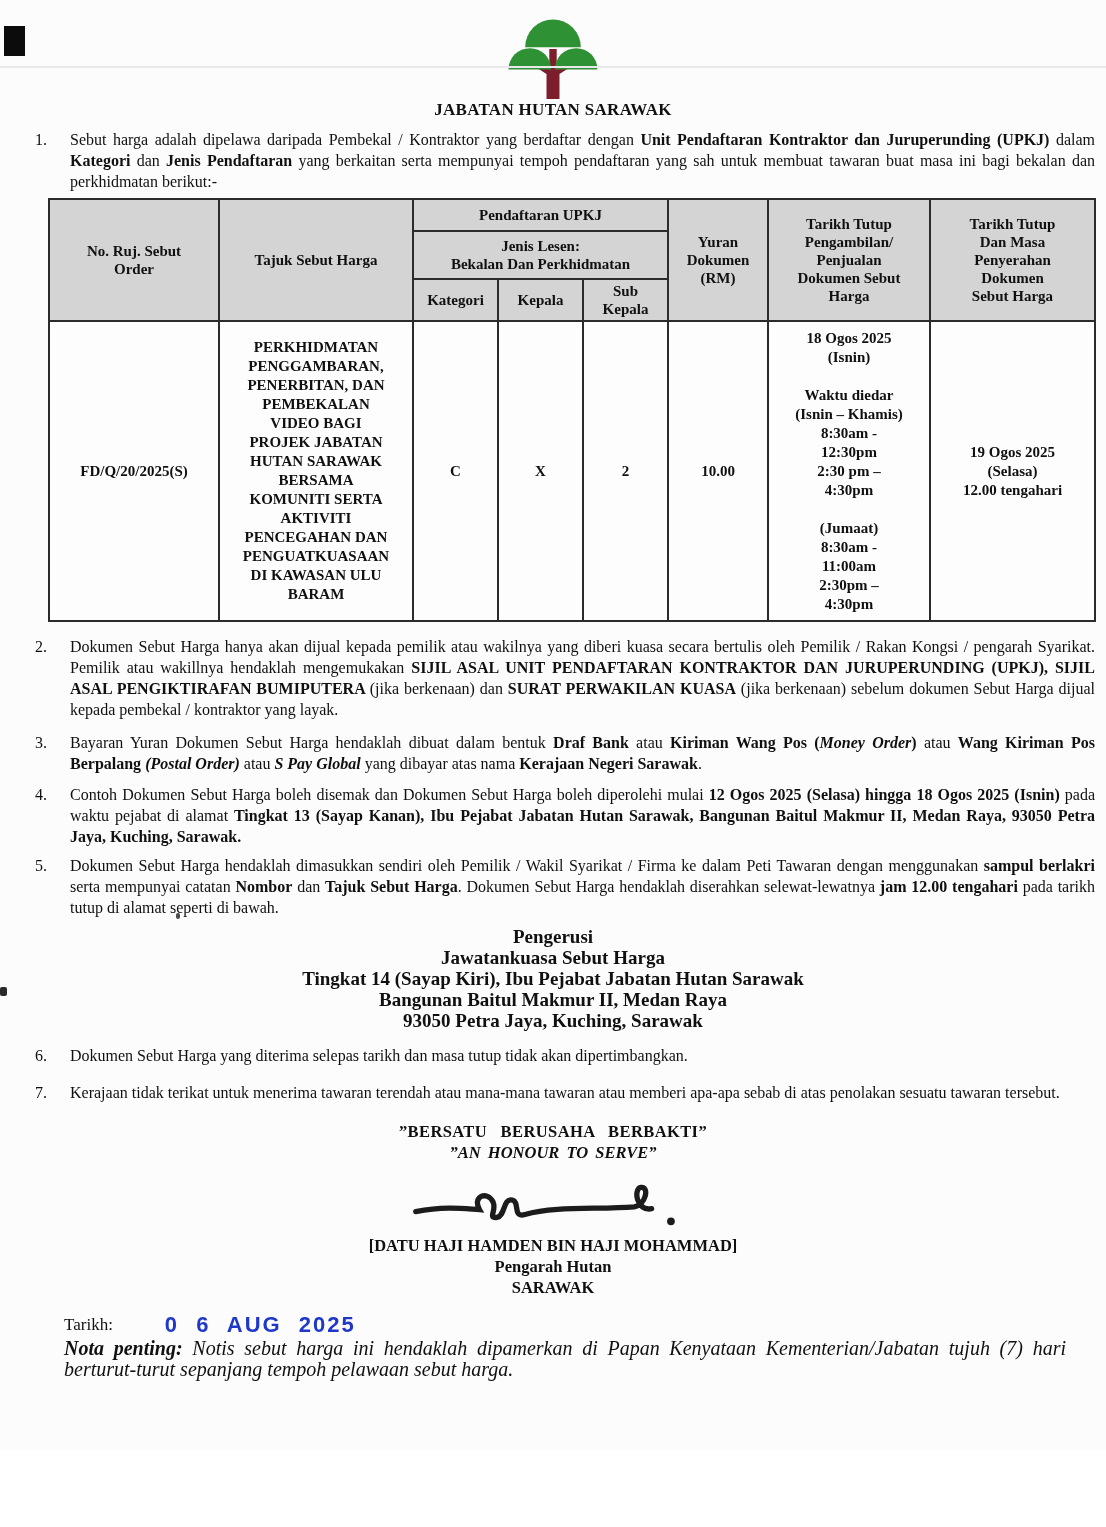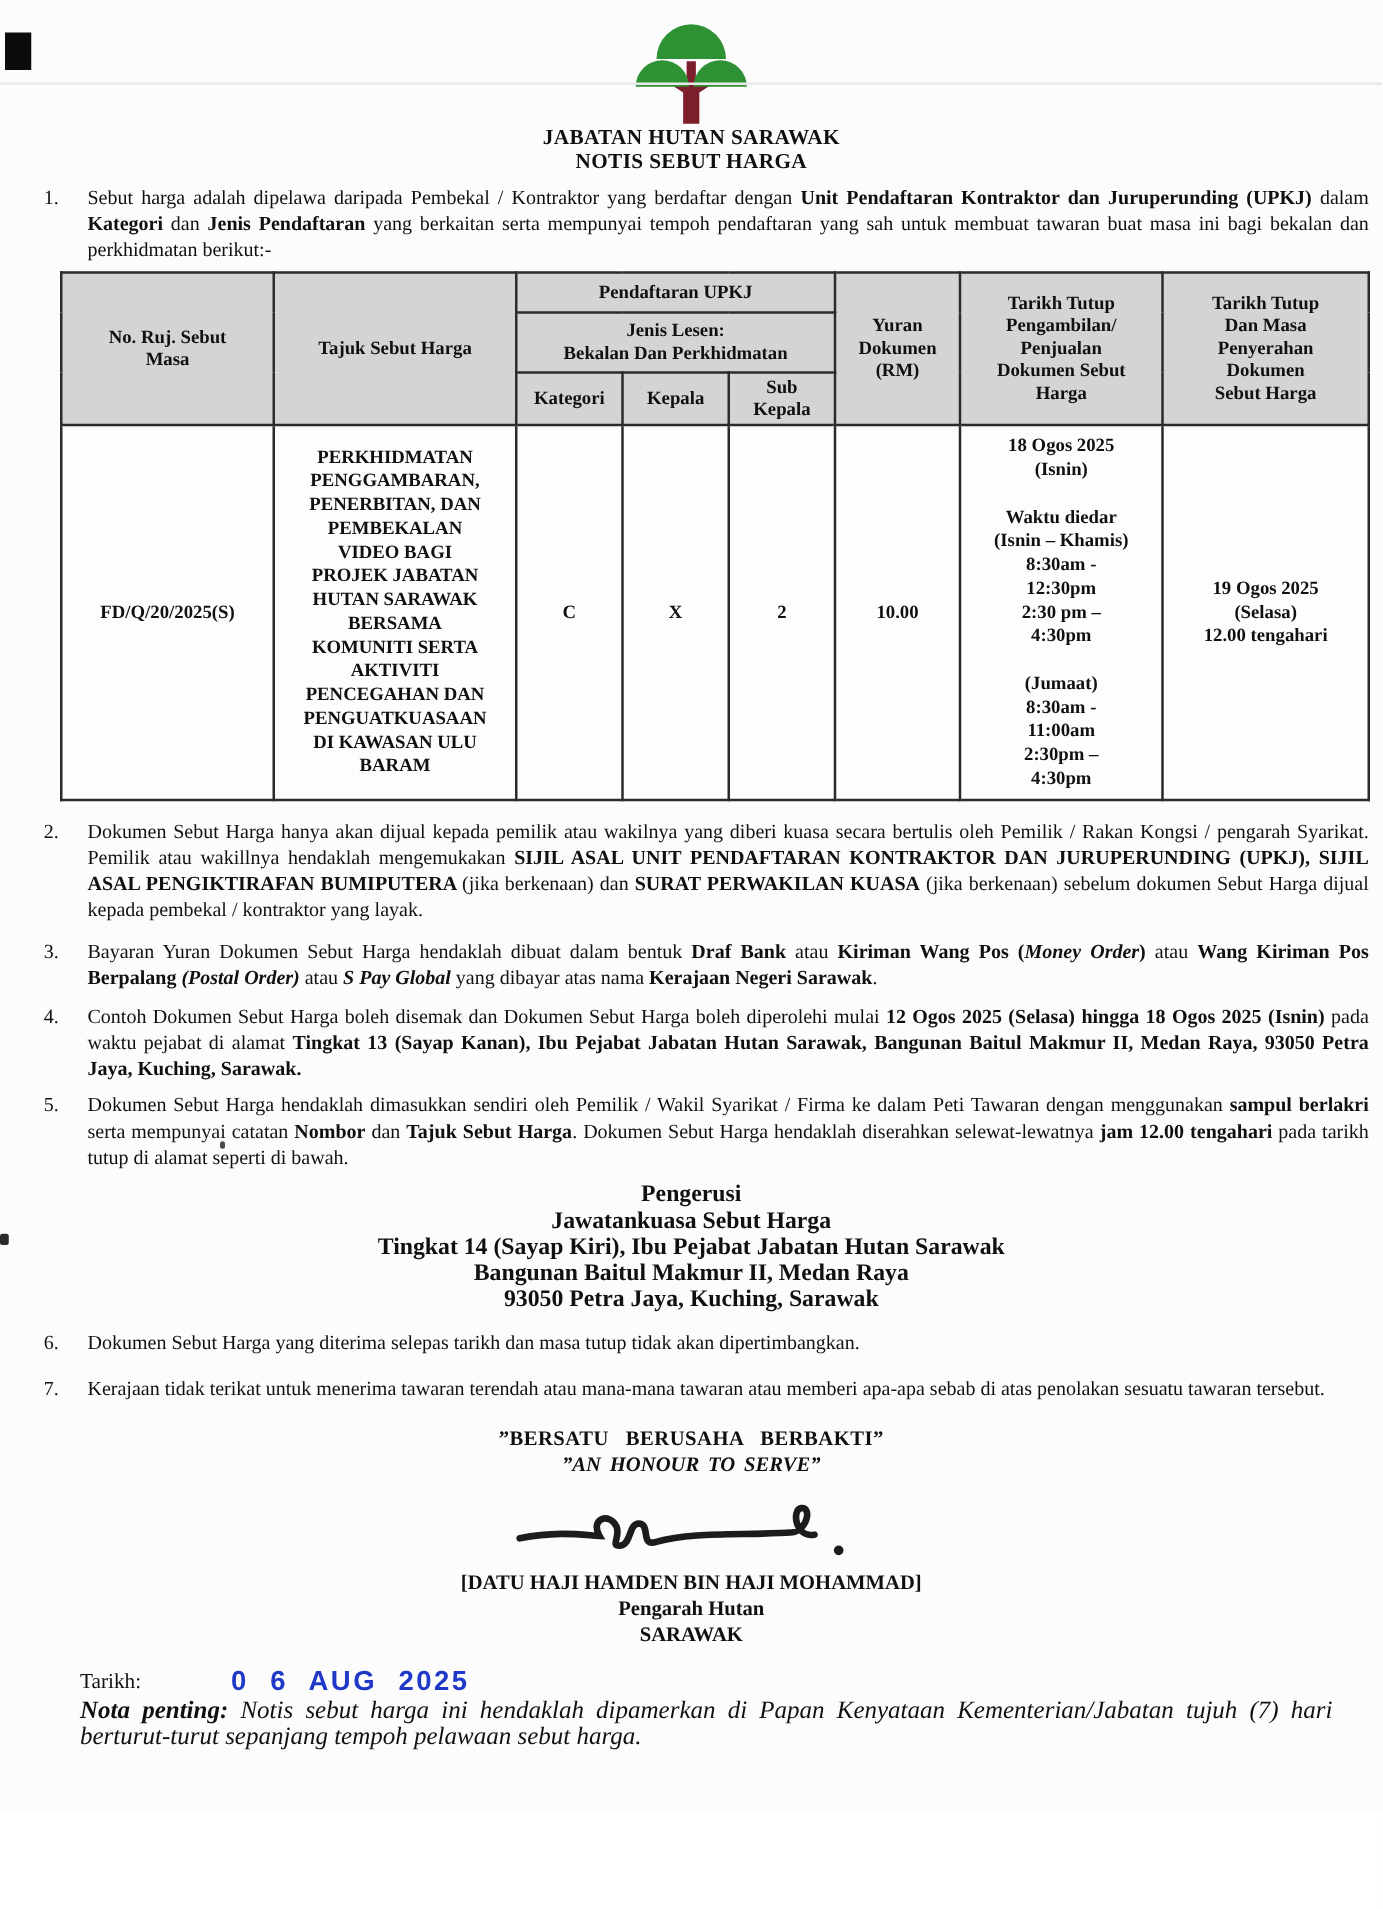--- a/index.html
+++ b/index.html
@@ -54,21 +54,21 @@
   td.c-sched{vertical-align:top;padding-top:14px;line-height:18.5px;}
 
   
   .addr{ text-align:center;font-weight:bold;font-size:19px;line-height:21px; }
   .motto1{text-align:center;font-weight:bold;font-size:16.5px;line-height:21px;word-spacing:9px;letter-spacing:.4px;}
   .motto2{text-align:center;font-weight:bold;font-style:italic;font-size:16.5px;line-height:21px;word-spacing:3px;}
   .sig-wrap{text-align:center;}
   .sig-name,.sig-title,.sig-region{text-align:center;font-weight:bold;font-size:16.5px;line-height:21px;}
 
   
-  .date-row{margin-left:64px;display:flex;align-items:center;gap:20px;}
+  .date-row{margin-left:64px;display:flex;align-items:center;}
   .date-label{font-size:17px;}
   .date-stamp{
     margin-left:52px;
     font-family:"Liberation Sans", sans-serif;
     font-weight:bold;font-size:22px;
     color:var(--stamp,#2038c8);
     letter-spacing:2px;word-spacing:9px;
   }
   .note{margin:0 40px 0 64px;font-size:20px;line-height:20.5px;text-align:justify;}
   .note .lbl{font-weight:bold;font-style:italic;}
@@ -95,21 +95,20 @@
   <div class="mark-stray"></div>
 
   <div class="hdr">
     <svg class="logo" width="100" height="88" viewBox="0 0 100 95">
       <path d="M46,40 L54,40 L54,56 L74,44 L80,52 L57,67 L57,94 L43,94 L43,67 L20,52 L26,44 L46,56 Z" style="fill:var(--trunk,#7d1e2d)"></path>
       <path d="M20,38 A30,30 0 0 1 80,38 Z" style="fill:var(--canopy,#2e9234)"></path>
       <path d="M2,62 A23,23 0 0 1 48,62 Z" style="fill:var(--canopy,#2e9234)"></path>
       <path d="M52,62 A23,23 0 0 1 98,62 Z" style="fill:var(--canopy,#2e9234)"></path>
     </svg>
     <div class="org">JABATAN HUTAN SARAWAK</div>
-    <div class="doc-title">NOTIS SEBUT HARGA</div>
   </div>
 
   <div class="item mt10">
     <div class="num">1.</div>
     <div class="body"><span>Sebut harga adalah dipelawa daripada Pembekal / Kontraktor yang berdaftar dengan </span><span class="b">Unit Pendaftaran Kontraktor dan Juruperunding (UPKJ)</span><span> dalam </span><span class="b">Kategori</span><span> dan </span><span class="b">Jenis Pendaftaran</span><span> yang berkaitan serta mempunyai tempoh pendaftaran yang sah untuk membuat tawaran buat masa ini bagi bekalan dan perkhidmatan berikut:-</span></div>
   </div>
 
   <table class="tender">
     <colgroup>
       <col style="width:170px">
@@ -117,21 +116,21 @@
         <col style="width:85px">
         <col style="width:85px">
       <col style="width:85px">
         <col style="width:100px">
         <col style="width:162px">
         <col style="width:165px">
     </colgroup>
     <thead>
       <tr class="hr1">
         <th rowspan="3">No. Ruj. Sebut
-Masa</th>
+Order</th>
         <th rowspan="3">Tajuk Sebut Harga</th>
         <th colspan="3">Pendaftaran UPKJ</th>
         <th rowspan="3">Yuran
 Dokumen
 (RM)</th>
         <th rowspan="3">Tarikh Tutup
 Pengambilan/
 Penjualan
 Dokumen Sebut
 Harga</th>

